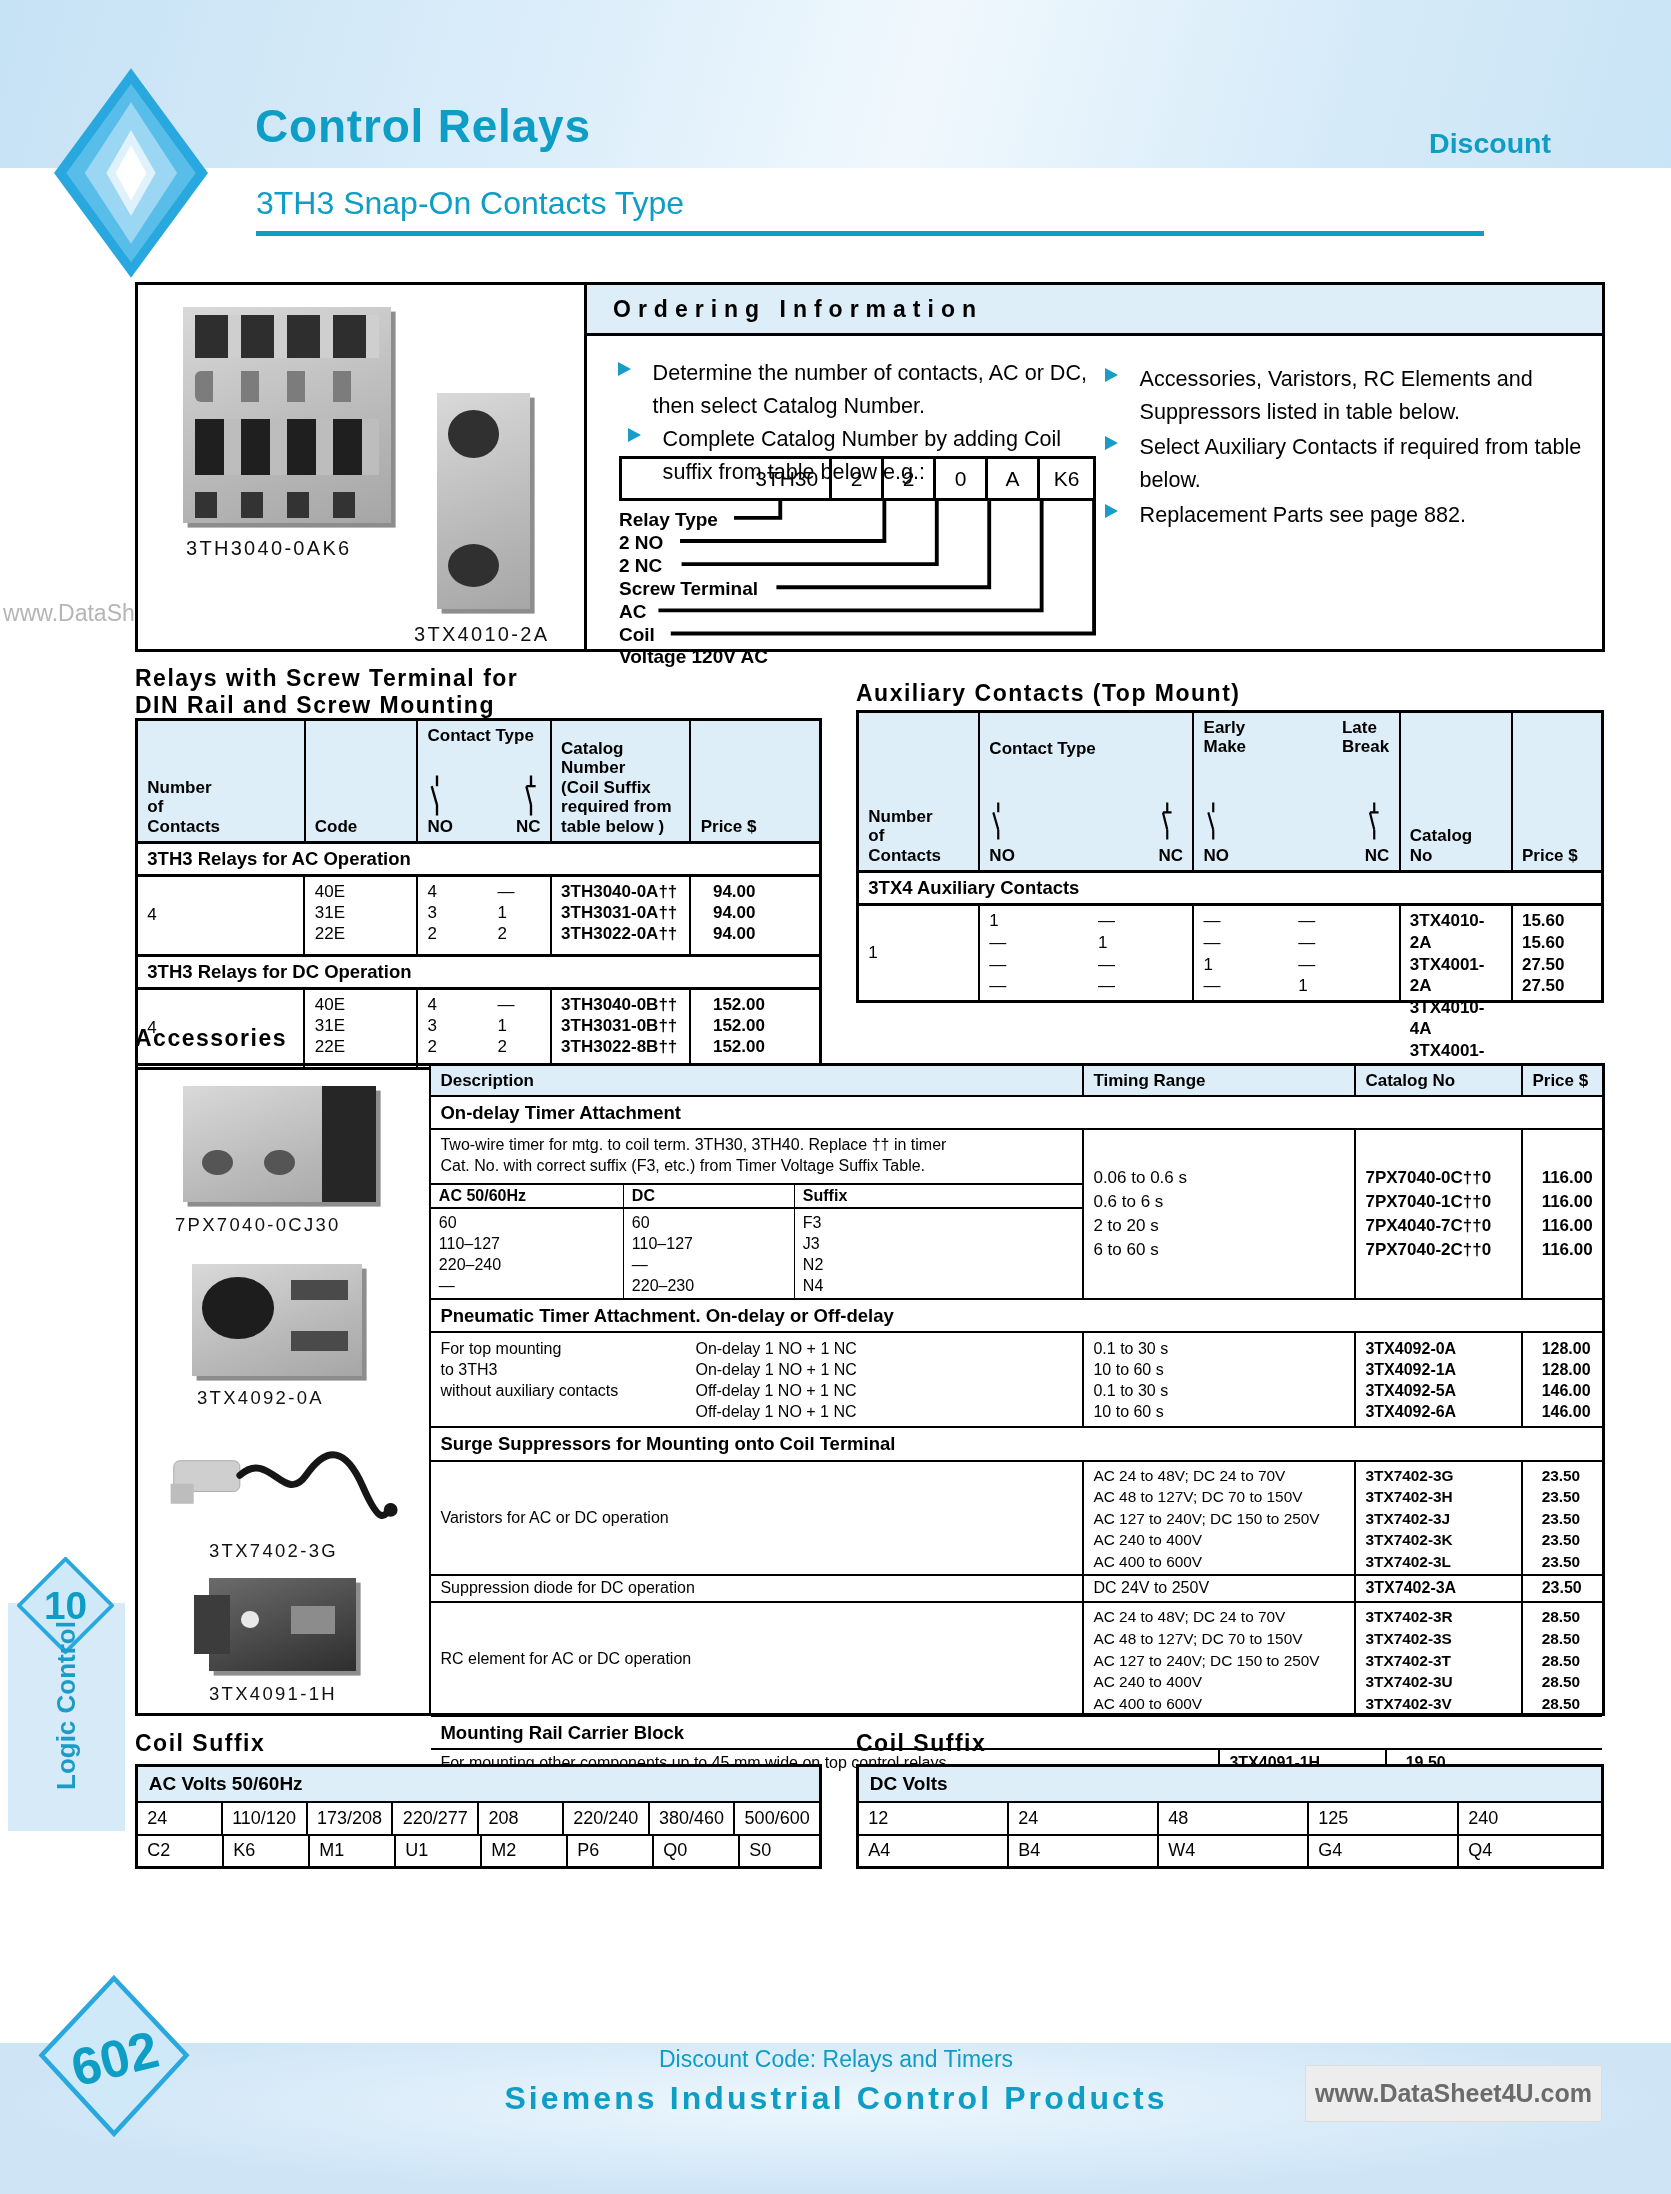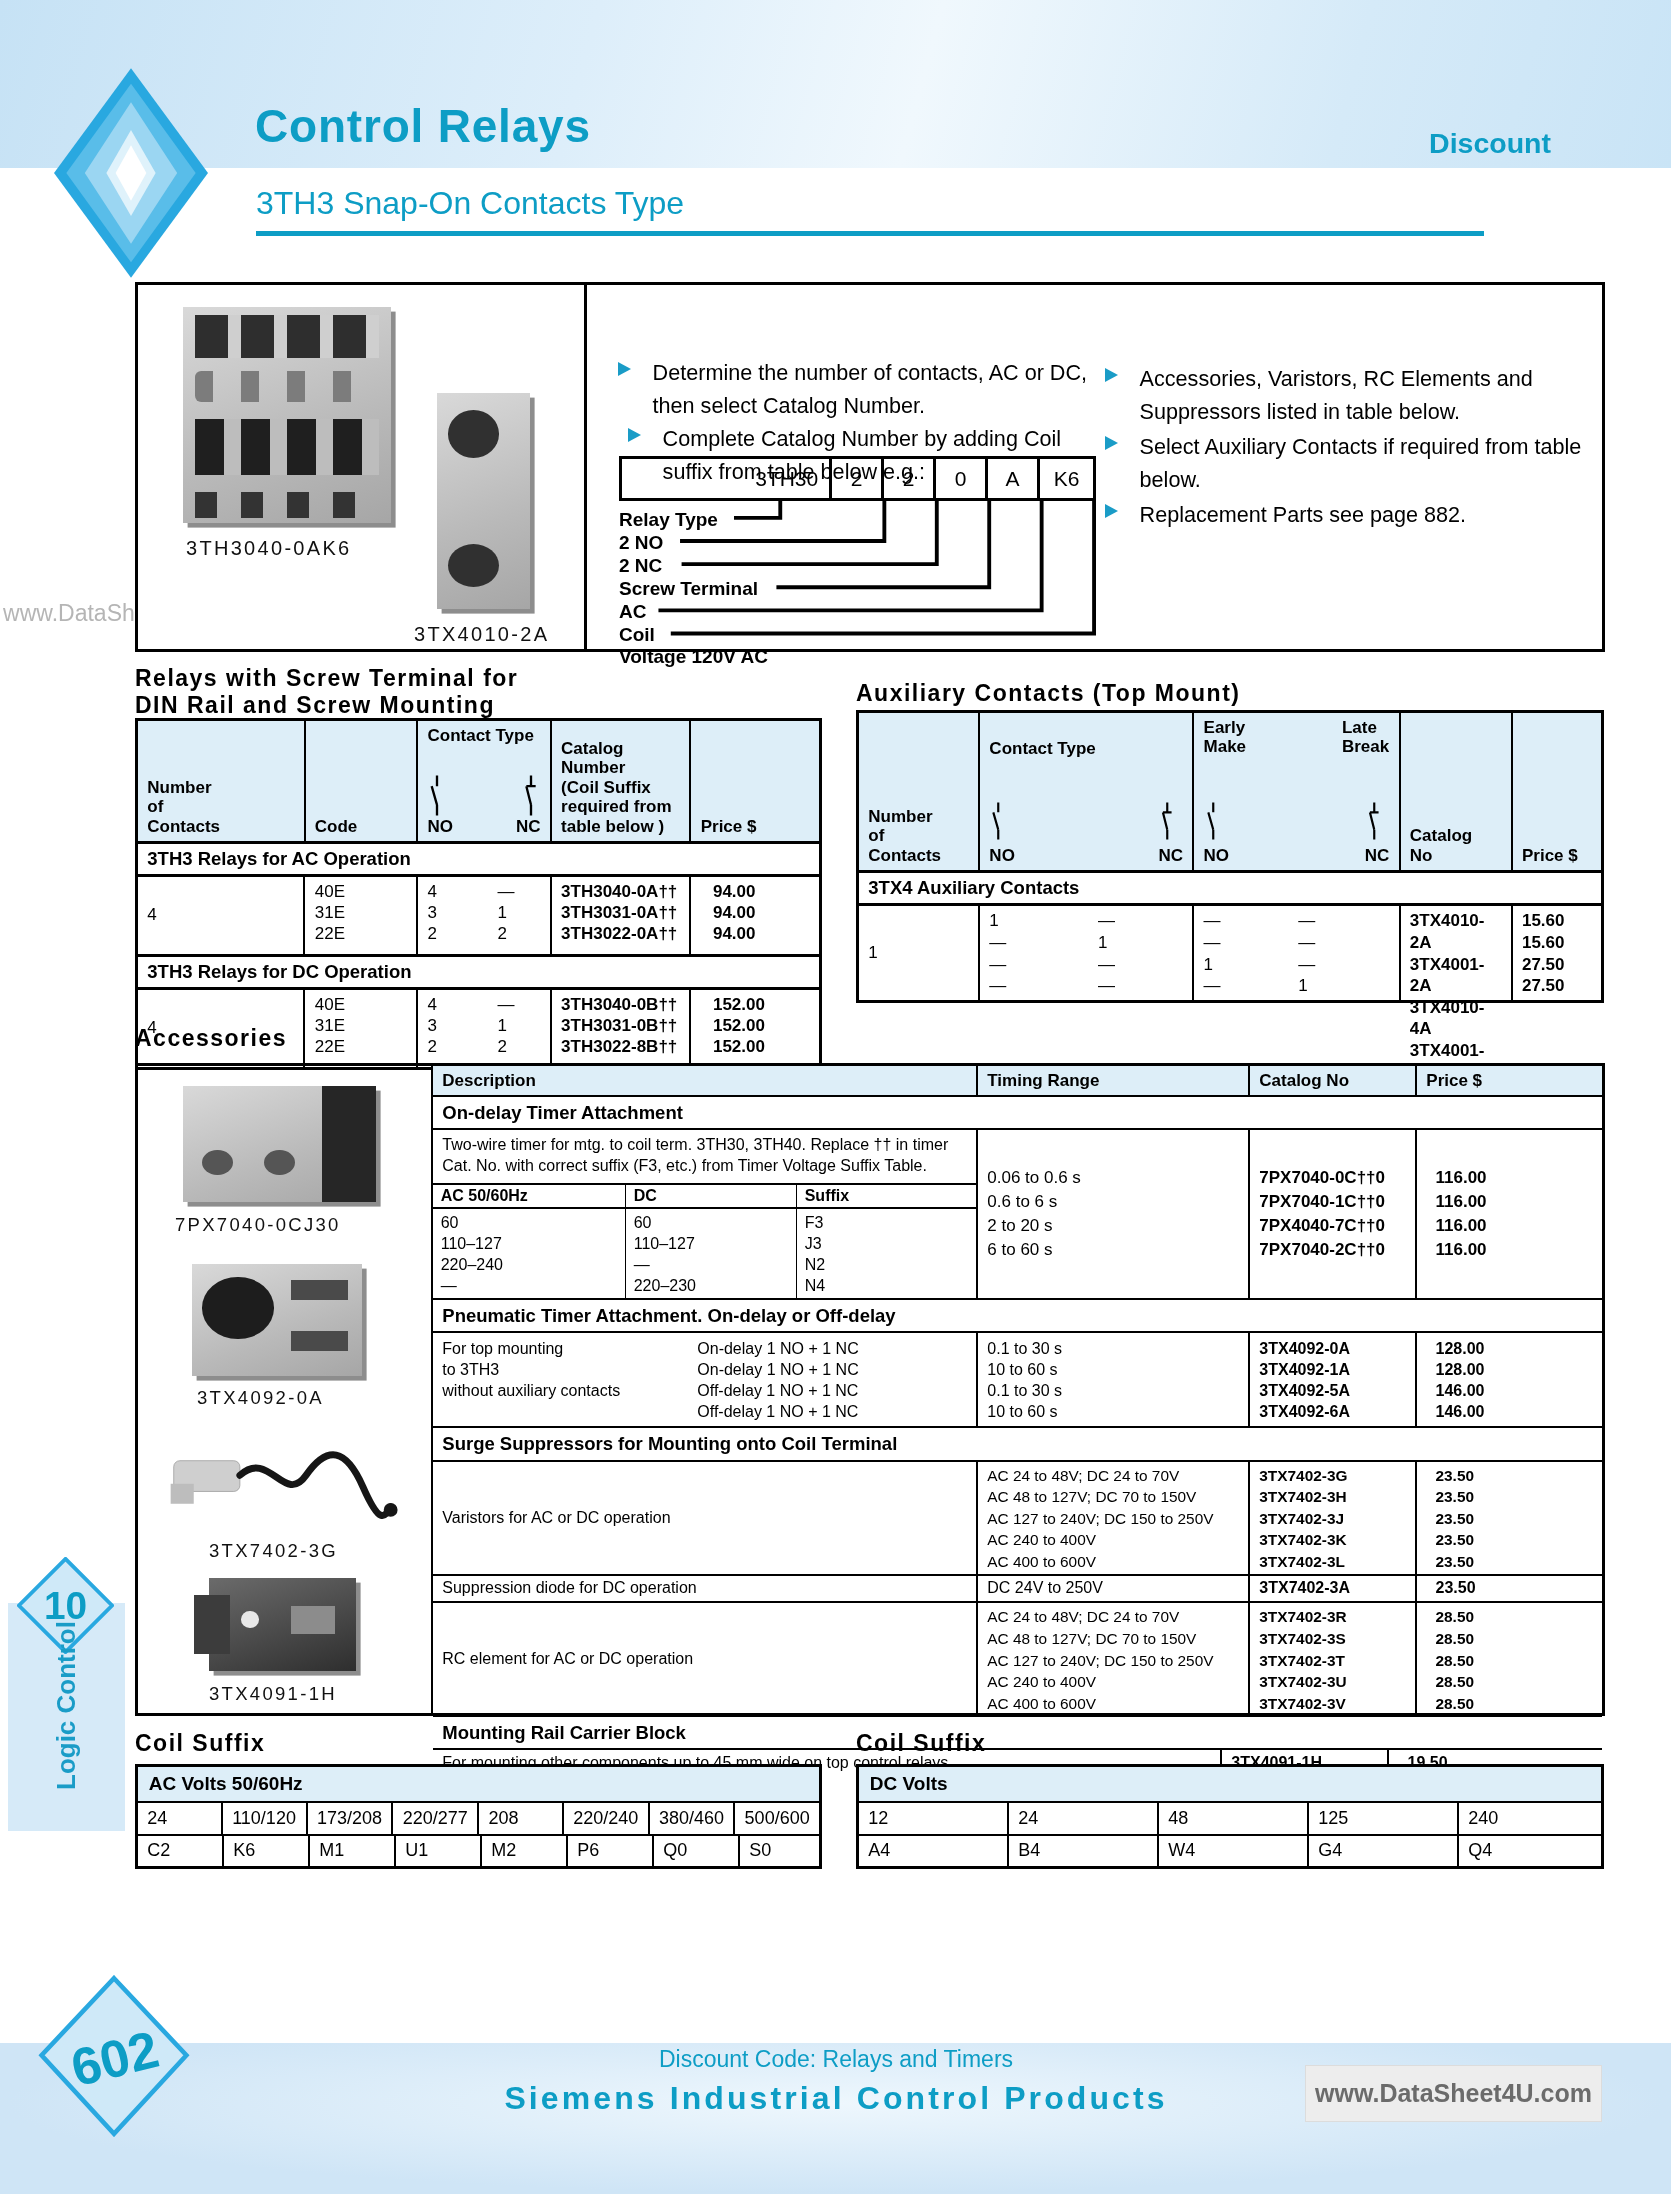--- a/index.html
+++ b/index.html
@@ -85,21 +85,21 @@
   .ax-c1{width:122px;} .ax-c6{width:113px;} .ax-c7{width:89px;}
   .aux-header { height:157px; }
   .aux-header .tcell { font-weight:bold; font-size:17px; line-height:1.15; }
 
   
   .acc-table { left:135px; top:1063px; width:1470px; height:653px; border:3.1px solid #000; display:flex; }
   .acc-images { width:295px; border-right:2.3px solid #000; position:relative; }
   .acc-main { flex:1; display:flex; flex-direction:column; }
   .ac-row { display:flex; border-bottom:2.3px solid #000; }
   .ac-row.nb { border-bottom:none; }
-  .ac-d{width:545px;} .ac-t{width:272px;} .ac-c{width:167px;} .ac-p{flex:1;}
+  .ac-d{width:653px;} .ac-t{width:272px;} .ac-c{width:167px;} .ac-p{flex:1;}
   .ac-head { height:34px; background:#ddeef8; border-bottom:2.3px solid #000; }
   .ac-head .tcell { font-weight:bold; display:flex; align-items:center; }
   .ac-section { height:34px; font-size:18.5px; font-weight:bold; padding:4.6px 9.3px; border-bottom:2.3px solid #000; }
   .stack { display:flex; flex-direction:column; justify-content:center; }
   .stack div { font-size:17px; line-height:24px; }
   .minitable { border-top:2.3px solid #000; margin-top:6.2px; }
   .mt-row { display:flex; }
   .mt-row > div { border-right:1.5px solid #000; padding:2.3px 7.7px; font-size:16px; }
   .mt-row > div:last-child { border-right:none; }
   .mt-1{width:193px;} .mt-2{width:171px;} .mt-3{flex:1;}
@@ -159,20 +159,21 @@
           <div class="base"></div>
       </div>
       <div class="photo-caption" style="left:48px; top:252px;">3TH3040-0AK6</div>
       <div class="photo narrow" style="left:299px; top:108px; width:93px; height:216px;">
         <div class="screwtop"></div>
           <div class="screwbot"></div>
       </div>
       <div class="photo-caption" style="left:276px; top:338px;">3TX4010-2A</div>
     </div>
     <div class="ordering-right">
+      <div class="ordering-heading">Ordering Information</div>
 
       <div class="bullet-row" style="left:31px; top:71px; width:478px;">
         <div class="bullet-tri"></div>
         <div class="bullet-text">Determine the number of contacts, AC or DC, then select Catalog Number.</div>
       </div>
       <div class="bullet-row" style="left:41px; top:137px; width:478px;">
         <div class="bullet-tri"></div>
         <div class="bullet-text">Complete Catalog Number by adding Coil suffix from table below e.g.:</div>
       </div>
 

